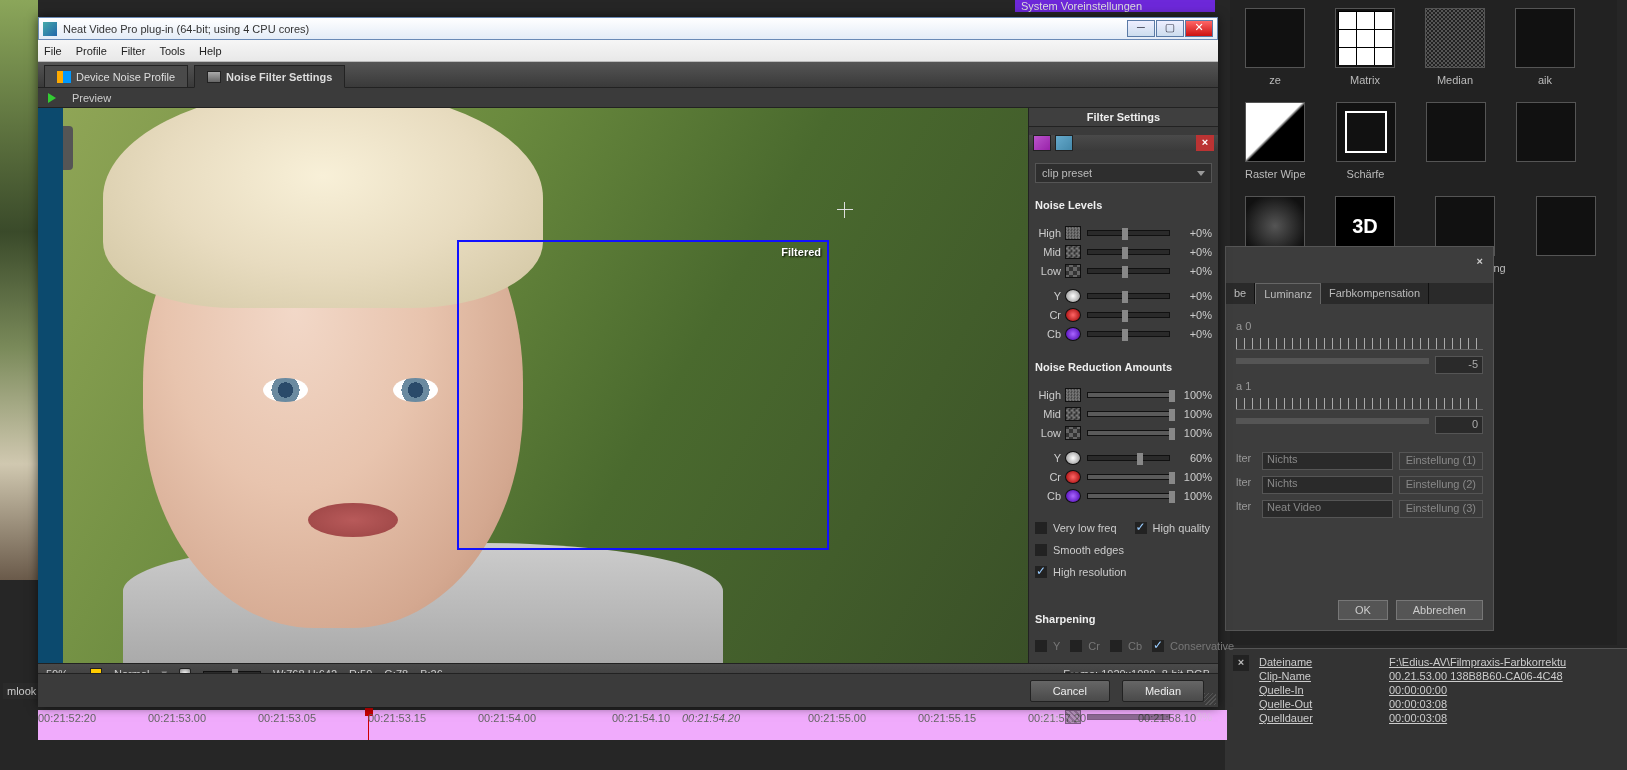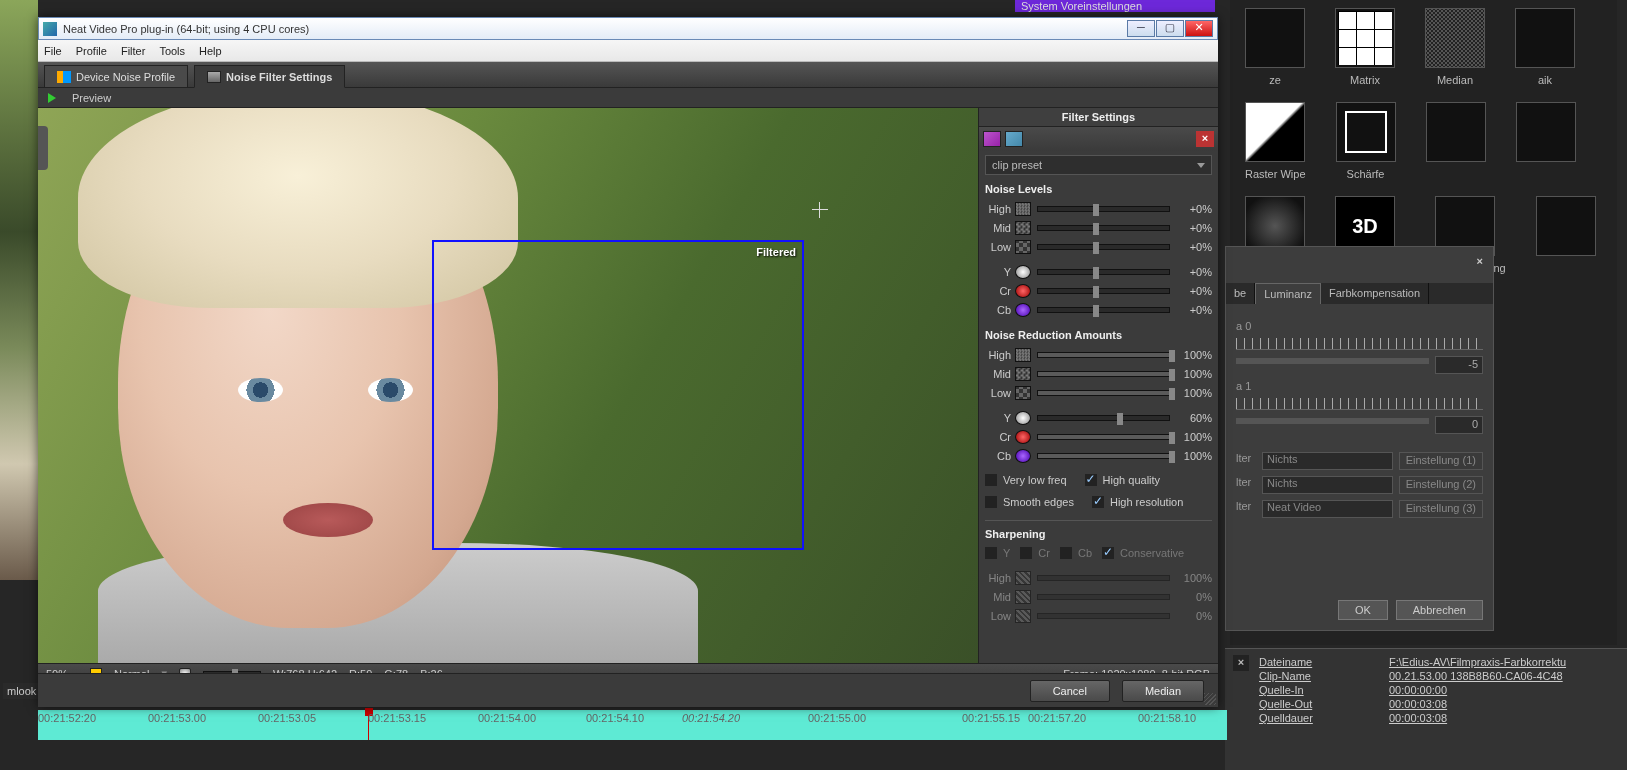--- a/index.html
+++ b/index.html
@@ -39,21 +39,21 @@
 
 
 .clip-panel { position:absolute; left:1225px; top:648px; right:0; bottom:0; background:#333; border-top:1px solid #555; }
 .clip-close { position:absolute; top:6px; left:8px; width:16px; height:16px; background:#222; color:#bbb; text-align:center; line-height:14px; font-weight:bold; }
 .clip-list { position:absolute; top:6px; left:34px; right:4px; }
 .clip-row { display:flex; color:#ccc; padding:1px 0;text-decoration:underline; }
 .clip-row .k { width:130px; }
 .clip-row .v { flex:1; white-space:nowrap; overflow:hidden; }
 
 
-.timeline { position:absolute; left:38px; top:710px; right:400px; height:30px; background:#5eead4; color:#666; font-size:10px; }
+.timeline { position:absolute; left:38px; top:710px; right:400px; height:30px; background:#f0abfc; color:#666; font-size:10px; }
 .timeline span { position:absolute; top:2px; }
 .playhead { position:absolute; top:0; bottom:0; width:0; border-left:1px solid #c00; }
 .playhead::before { content:""; position:absolute; top:-2px; left:-4px; width:8px; height:8px; background:#c00; }
 
 
 .nv { position:absolute; left:38px; top:17px; width:1180px; height:690px; background:#0c4a6e; box-shadow:0 0 10px rgba(0,0,0,.6); }
 .nv-title { height:23px; background:linear-gradient(#fff,#e4ecf7); border:1px solid #6a8ab6; display:flex; align-items:center; padding:0 4px; }
 .nv-title-icon { width:14px; height:14px; background:linear-gradient(135deg,#4aa,#26a); margin-right:6px; }
 .nv-title-text { color:#333; flex:1; }
 .nv-winbtns { display:flex; }
@@ -67,21 +67,21 @@
 .nv-tab { padding:5px 12px 4px; margin-left:6px; color:#ddd; background:#4a4a4a; border:1px solid #222; border-bottom:none; display:flex; align-items:center; gap:5px; }
 .nv-tab.active { background:#3b3b3b; border-bottom:1px solid #3b3b3b; position:relative; top:1px; }
 .tab-ico { width:14px; height:12px; display:inline-block; }
 .tab-ico.prof { background:linear-gradient(90deg,#fa0 0 40%,#09f 40% 100%); }
 .tab-ico.filt { background:linear-gradient(#aaa,#666); border:1px solid #222; }
 
 .nv-prev { height:20px; background:#3b3b3b; border-bottom:1px solid #222; display:flex; align-items:center; padding:0 10px; color:#ccc; }
 .nv-prev .play { width:0; height:0; border-left:8px solid #3c3; border-top:5px solid transparent; border-bottom:5px solid transparent; margin-right:16px; }
 
 .nv-body { display:flex; height:555px; }
-.nv-image { flex:1; background:linear-gradient(120deg,#8fa556 0%,#6a8a3e 35%,#4a6a2e 60%,#3a5028 100%); position:relative; overflow:hidden; }
+.nv-image { flex:1; background:linear-gradient(120deg,#8fa556 0%,#6a8a3e 35%,#4a6a2e 60%,#3a5028 100%); position:relative; overflow:hidden;margin-left:25px; }
 .face { position:absolute; left:80px; top:30px; width:380px; height:490px; border-radius:50% 50% 45% 45%; background:radial-gradient(ellipse at 40% 35%,#f2d8c8 0%,#e8c4ae 40%,#d4a890 75%,#b88a72 100%); }
 .hair { position:absolute; left:40px; top:-20px; width:440px; height:220px; border-radius:50% 50% 30% 30%; background:radial-gradient(ellipse at 50% 40%,#f8f0d8 0%,#e8dcc0 50%,#d0c4a0 100%); }
 .eye { position:absolute; width:45px; height:24px; background:radial-gradient(circle,#2a4a6a 0 30%,#6a8aa0 30% 55%,#fff 55% 100%); border-radius:50%; top:270px; }
 .eye.l { left:200px; } .eye.r { left:330px; }
 .mouth { position:absolute; left:245px; top:395px; width:90px; height:34px; background:radial-gradient(ellipse,#b85a5a 0%,#a04848 80%); border-radius:50%; }
 .shirt { position:absolute; left:60px; bottom:0; width:600px; height:120px; background:linear-gradient(#ccc,#aaa); border-radius:40% 40% 0 0; }
 .sel-box { position:absolute; left:394px; top:132px; width:372px; height:310px; border:2px solid #11f; }
 .sel-label { position:absolute; top:4px; right:6px; color:#fff; text-shadow:1px 1px 2px #000; font-weight:bold; }
 .crosshair { position:absolute; left:774px; top:94px; width:16px; height:16px; }
 .crosshair::before, .crosshair::after { content:""; position:absolute; background:#ddd; }
@@ -92,21 +92,21 @@
 .nv-status { height:20px; background:linear-gradient(#4a4a4a,#3a3a3a); border-top:1px solid #222; display:flex; align-items:center; padding:0 8px; color:#ccc; gap:12px; }
 .nv-status .zoom { position:relative; padding-right:10px; }
 .nv-status .zoom::after { content:""; border-left:4px solid transparent; border-right:4px solid transparent; border-top:5px solid #999; position:absolute; right:-2px; top:5px; }
 .chip-y { width:12px; height:12px; background:#fc0; border:1px solid #222; }
 .chip-g { width:12px; height:12px; background:radial-gradient(circle,#fff,#888); border:1px solid #222; border-radius:2px; }
 .mini-slider { width:58px; height:6px; background:#2a2a2a; border:1px solid #111; position:relative; }
 .mini-slider::after { content:""; position:absolute; left:28px; top:-3px; width:6px; height:12px; background:#888; }
 .st-right { margin-left:auto; }
 
 
-.fs { width:240px; background:#3b3b3b; border-left:1px solid #222; display:flex; flex-direction:column; }
+.fs { width:190px; background:#3b3b3b; border-left:1px solid #222; display:flex; flex-direction:column;gap:8px; }
 .fs-header { text-align:center; color:#eee; font-weight:bold; padding:3px; background:#3f3f3f; border-bottom:1px solid #222; }
 .fs-tb { display:flex; align-items:center; height:24px; background:linear-gradient(#4a4a4a,#3a3a3a); padding:0 4px; gap:4px; }
 .fs-tb .ico { width:18px; height:16px; border:1px solid #222; }
 .fs-tb .open { background:linear-gradient(135deg,#b5c,#92a); }
 .fs-tb .save { background:linear-gradient(135deg,#6ac,#48a); }
 .fs-tb .x { margin-left:auto; width:18px; height:16px; background:#b33; color:#fff; text-align:center; line-height:14px; font-weight:bold; }
 .fs-preset { margin:4px 6px; background:#2e2e2e; color:#bbb; padding:3px 6px; position:relative; border:1px solid #555; }
 .fs-preset::after { content:""; position:absolute; right:6px; top:7px; border-left:4px solid transparent; border-right:4px solid transparent; border-top:5px solid #999; }
 .fs-section { color:#eee; font-weight:bold; padding:4px 6px; }
 .fs-group { padding:0 6px; margin-bottom:6px; }
@@ -218,24 +218,24 @@
       </div>
   </div>
 
   <div class="timeline" id="timeline">
     <div class="playhead" style="left:330px"></div>
   <span style="left: 0px;">00:21:52:20</span>
       <span style="left: 110px;">00:21:53.00</span>
       <span style="left: 220px;">00:21:53.05</span>
       <span style="left: 330px;">00:21:53.15</span>
       <span style="left: 440px;">00:21:54.00</span>
-      <span style="left: 548px;">00:21:54.10</span>
+      <span style="left: 574px;">00:21:54.10</span>
       <span style="left: 644px; font-style: italic;">00:21:54.20</span>
       <span style="left: 770px;">00:21:55.00</span>
-      <span style="left: 880px; margin-left: 44px;">00:21:55.15</span>
+      <span style="left: 880px;">00:21:55.15</span>
       <span style="left: 990px;">00:21:57.20</span>
       <span style="left: 1100px;">00:21:58.10</span>
     </div>
 </div>
 
 <div class="nv">
 
   <div class="nv-title">
     <span class="nv-title-icon"></span>
     <span class="nv-title-text">Neat Video Pro plug-in (64-bit; using 4 CPU cores)</span>

